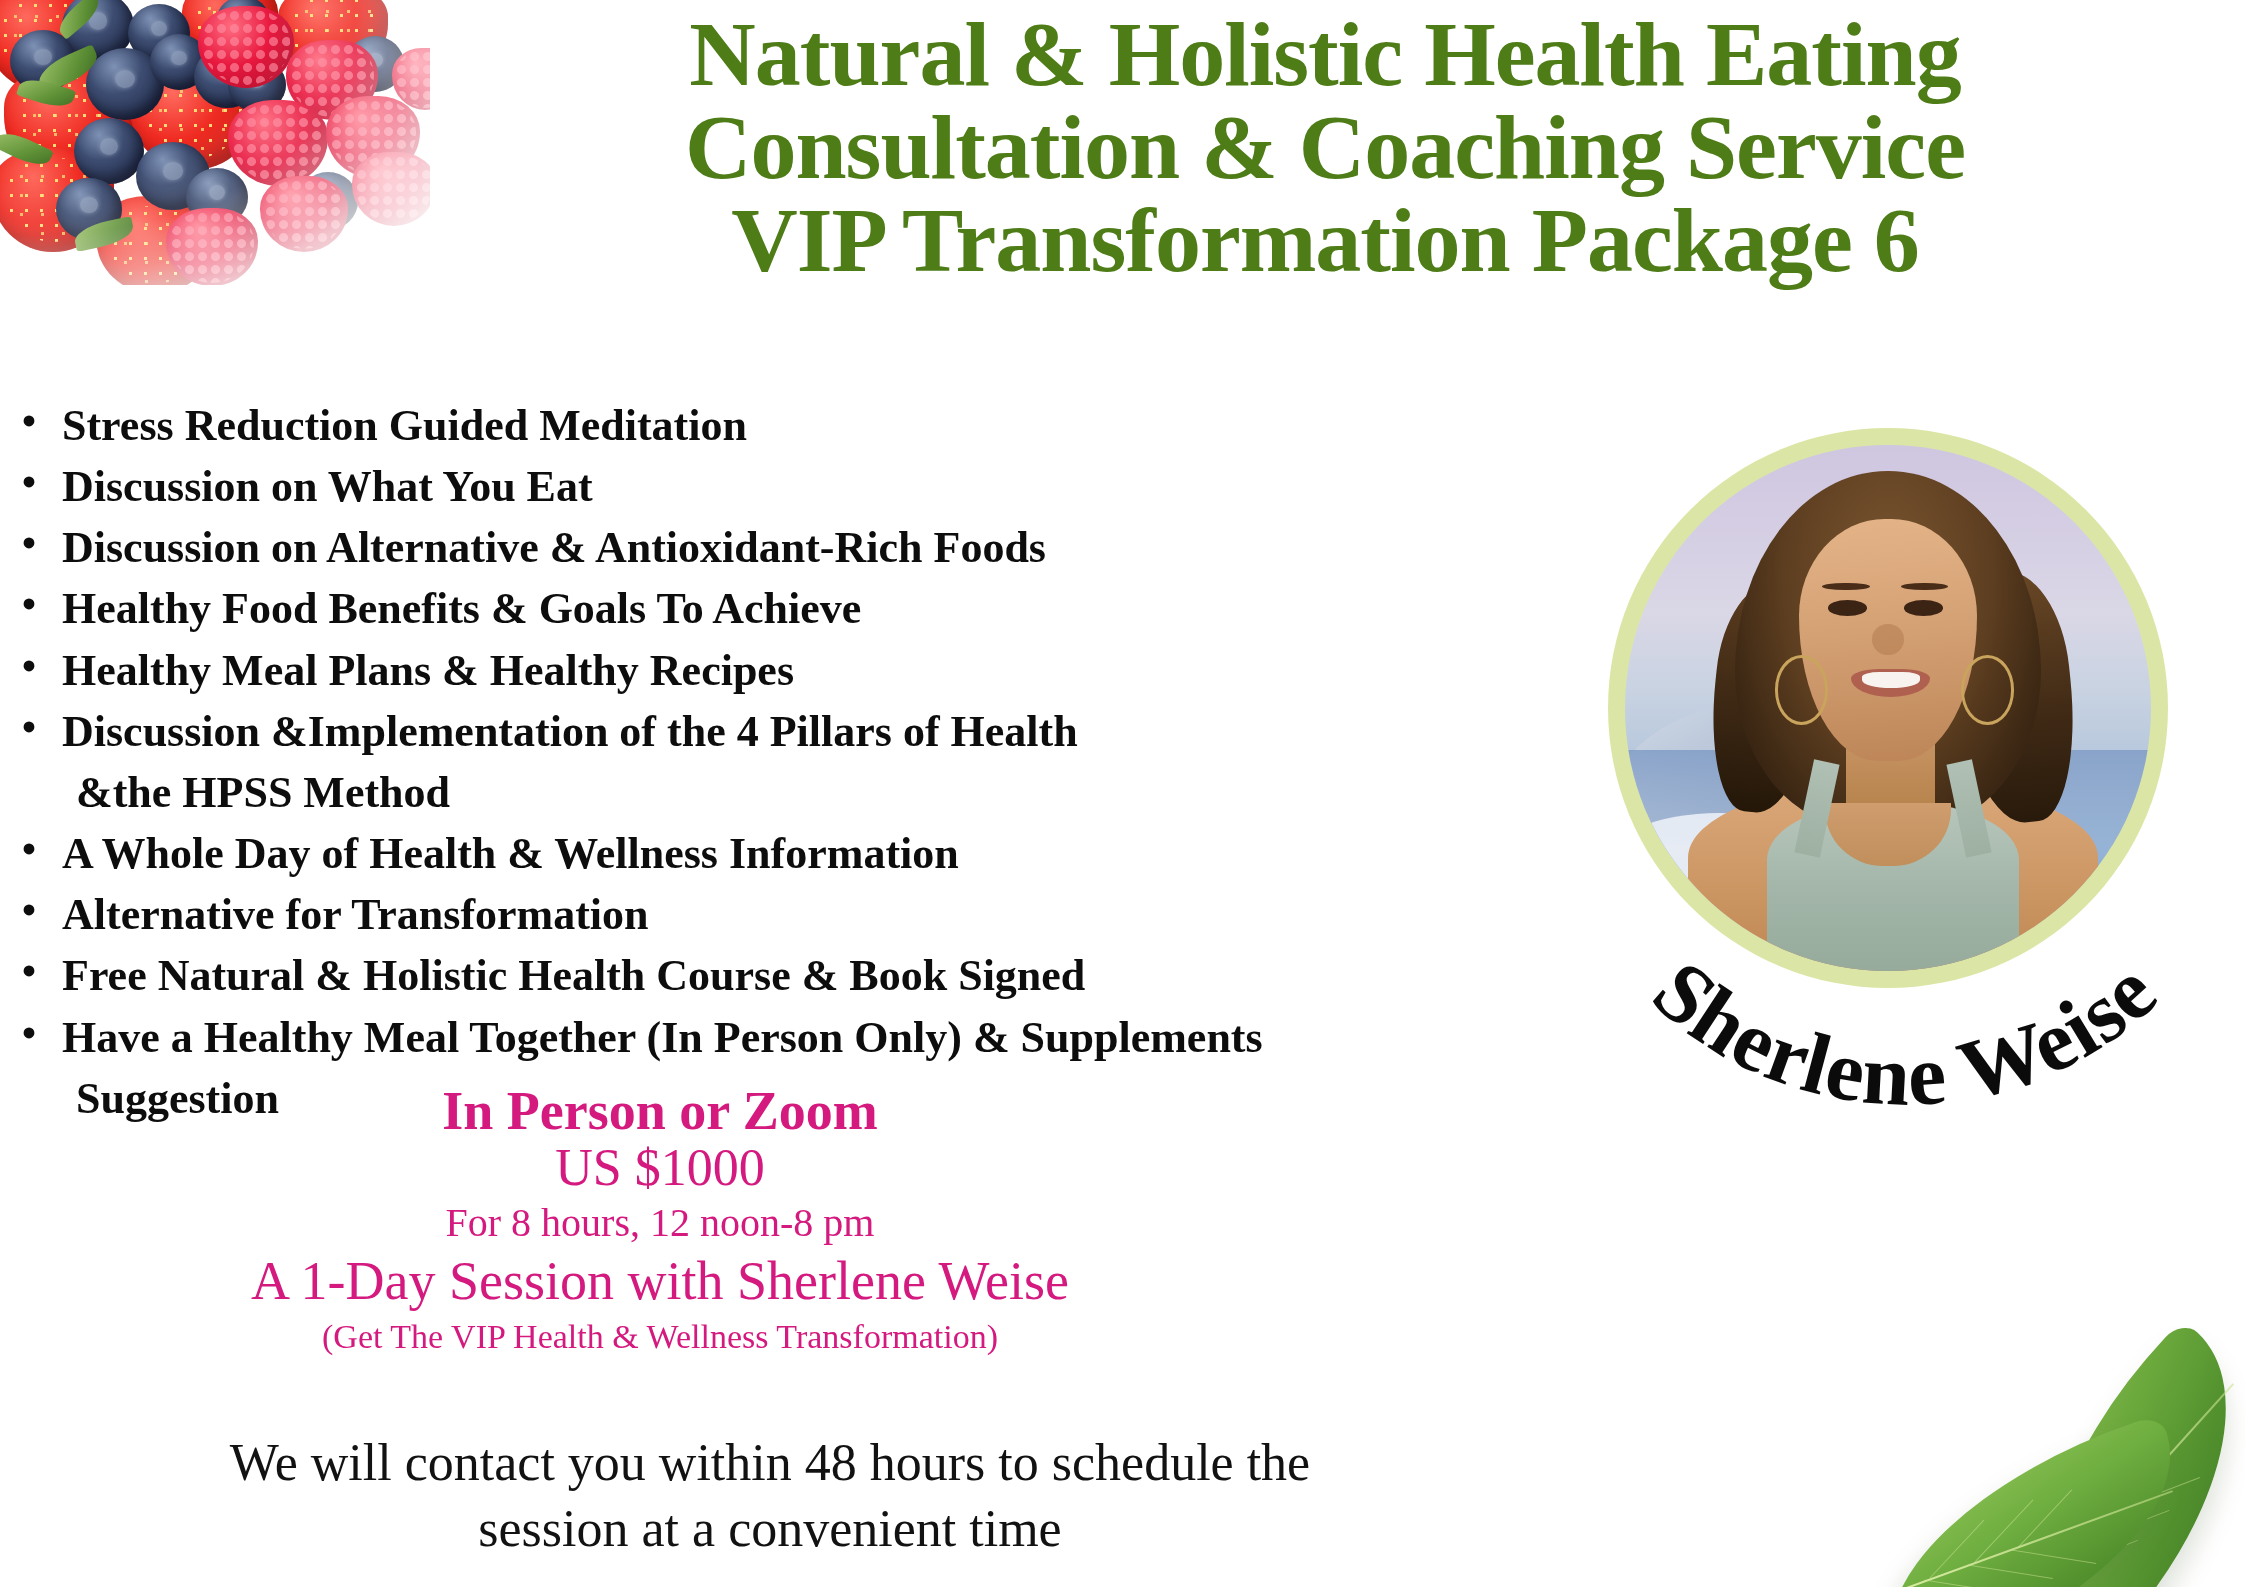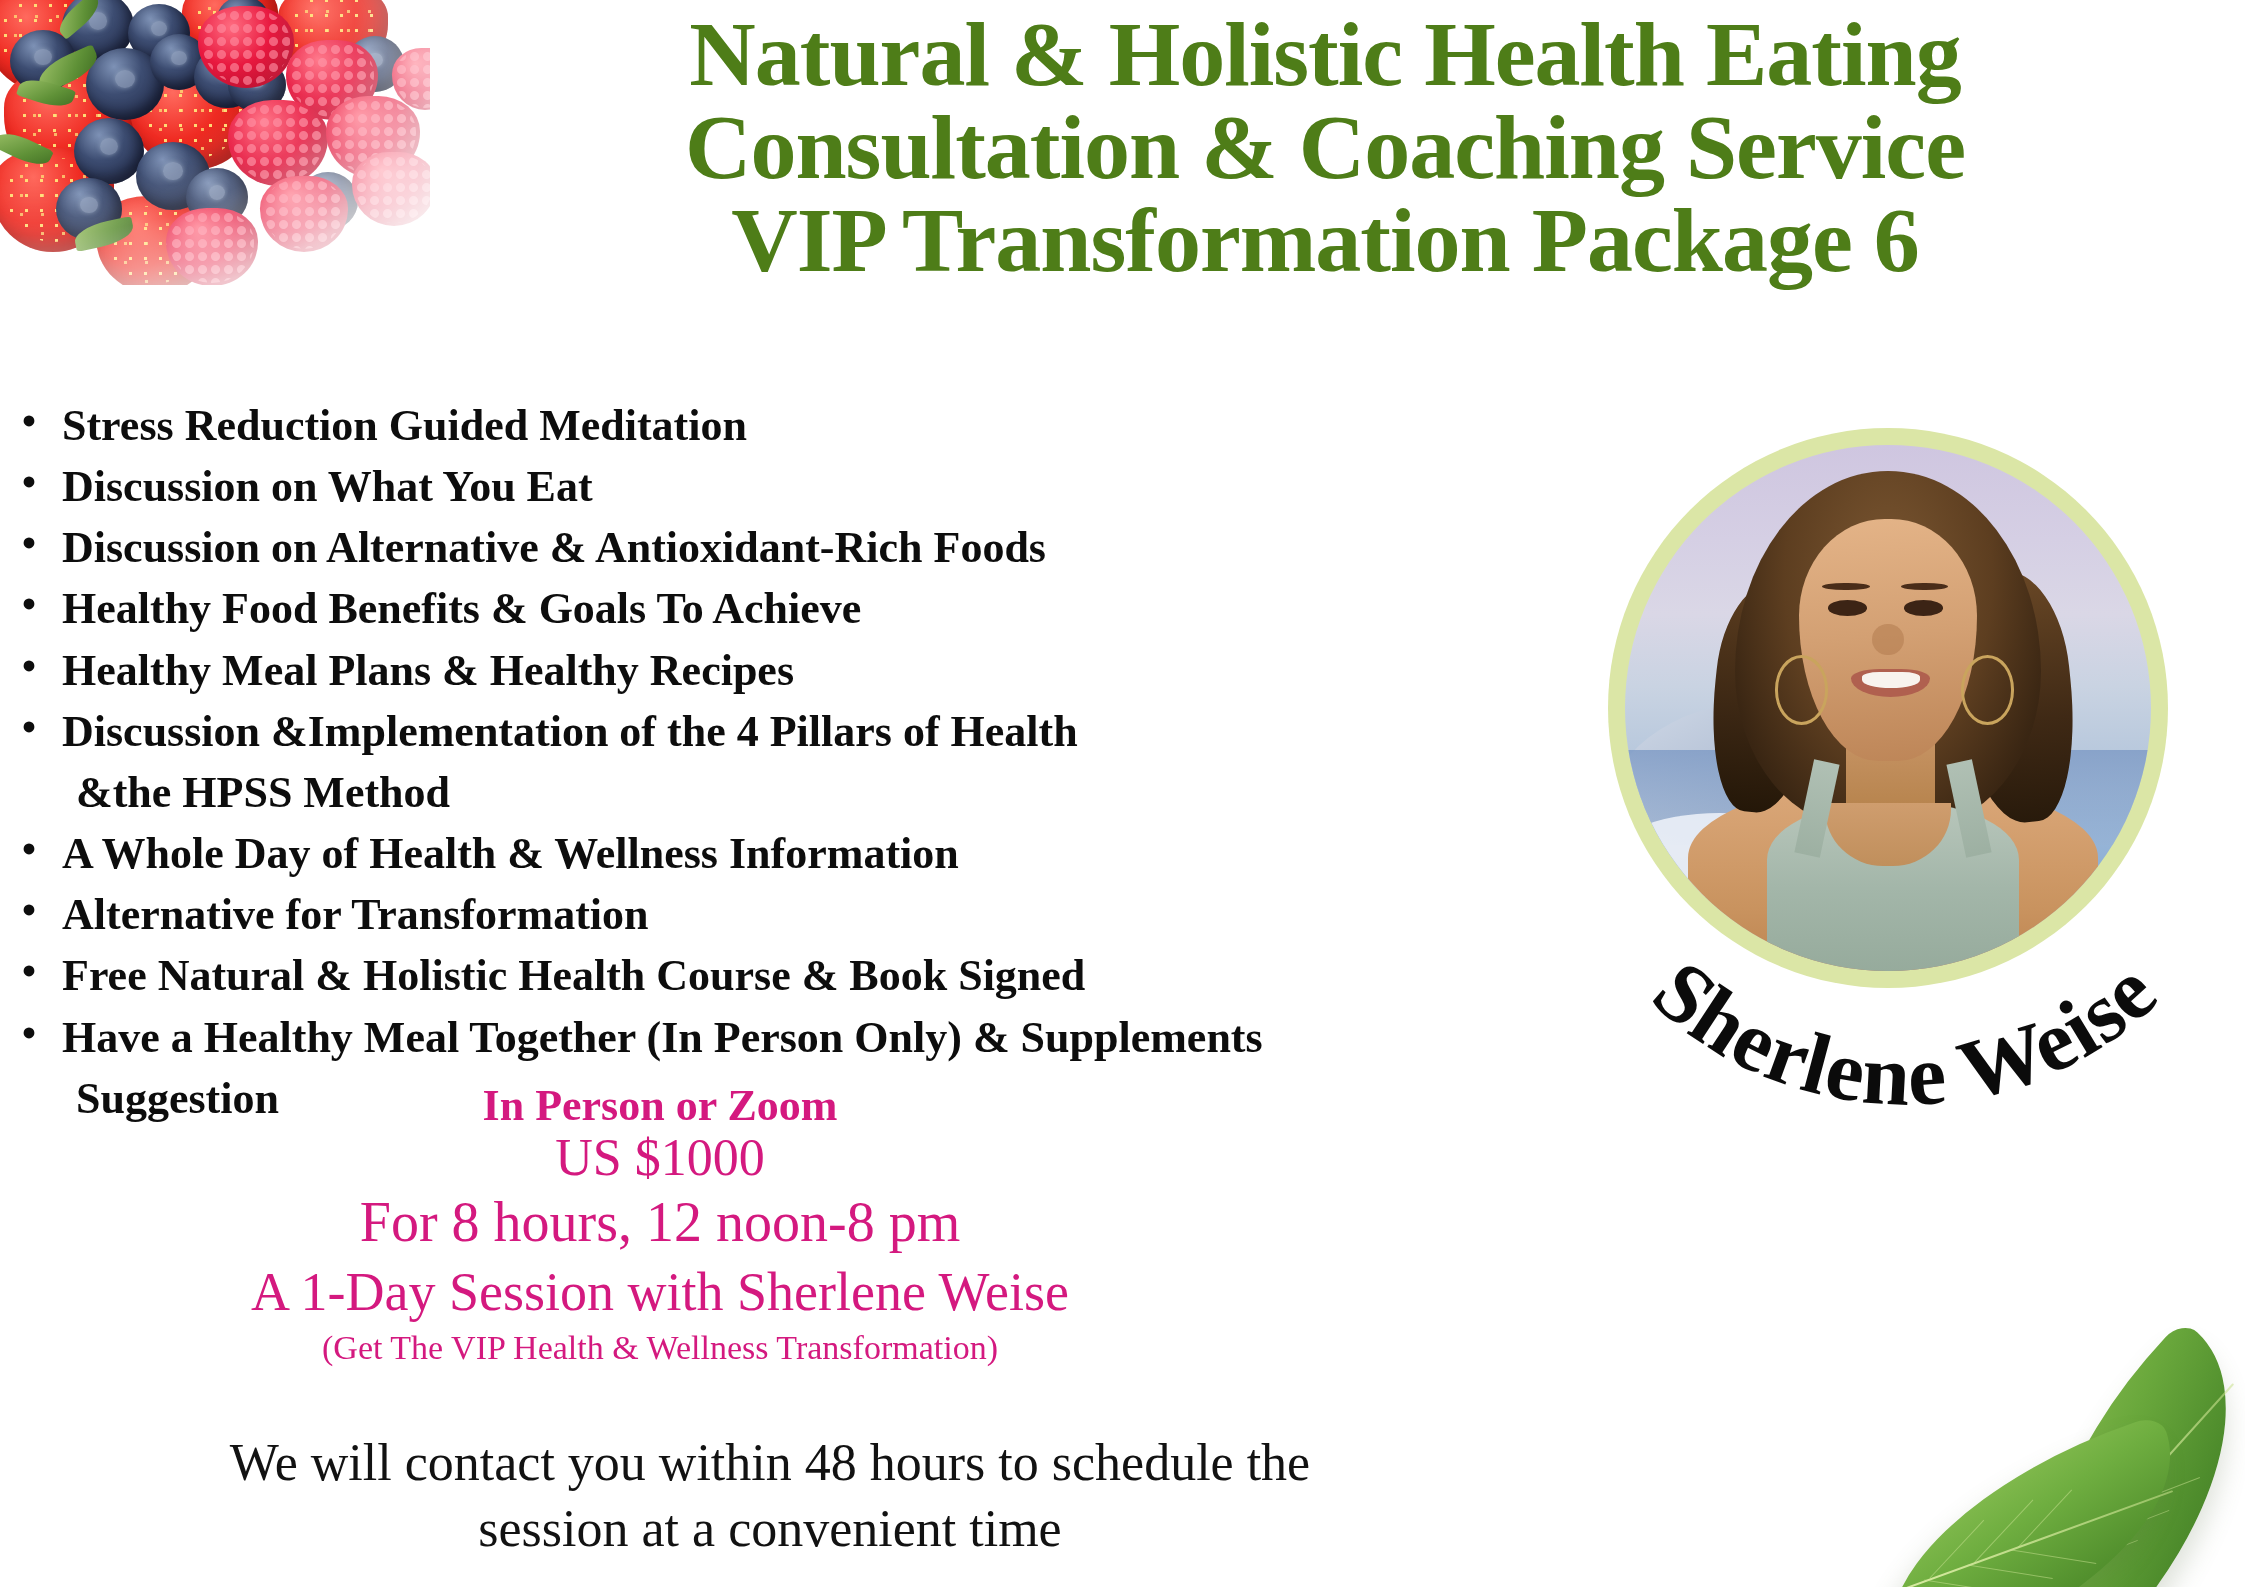--- a/index.html
+++ b/index.html
@@ -196,31 +196,31 @@
     left: 120px;
     top: 1084px;
     width: 1080px;
     text-align: center;
     color: #d4197f;
     font-family: "Liberation Serif", "DejaVu Serif", serif;
   }
   .promo .ln { display: block; white-space: nowrap; }
   .promo .mode {
     font-weight: bold;
-    font-size: 44px;
+    font-size: 54px;
     line-height: 1.0;
   }
   .promo .price {
     font-weight: normal;
     font-size: 52px;
     line-height: 1.14;
   }
   .promo .hours {
     font-weight: normal;
-    font-size: 56px;
+    font-size: 40px;
     line-height: 1.28;
   }
   .promo .session {
     font-weight: normal;
     font-size: 54px;
     line-height: 1.24;
   }
   .promo .parenline {
     font-weight: normal;
     font-size: 34px;

